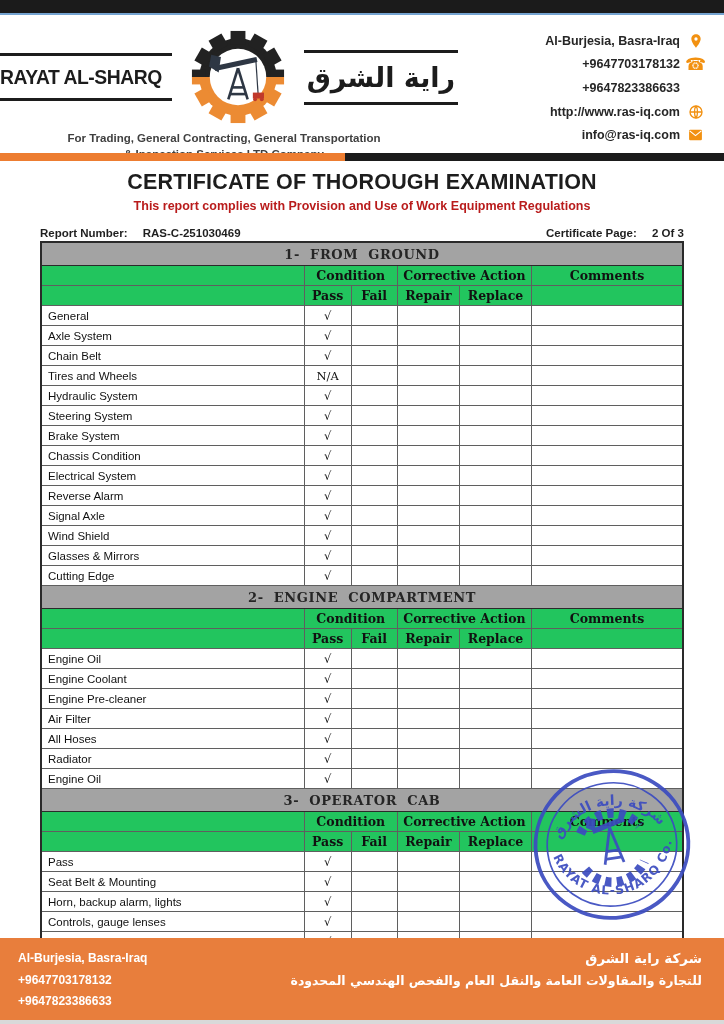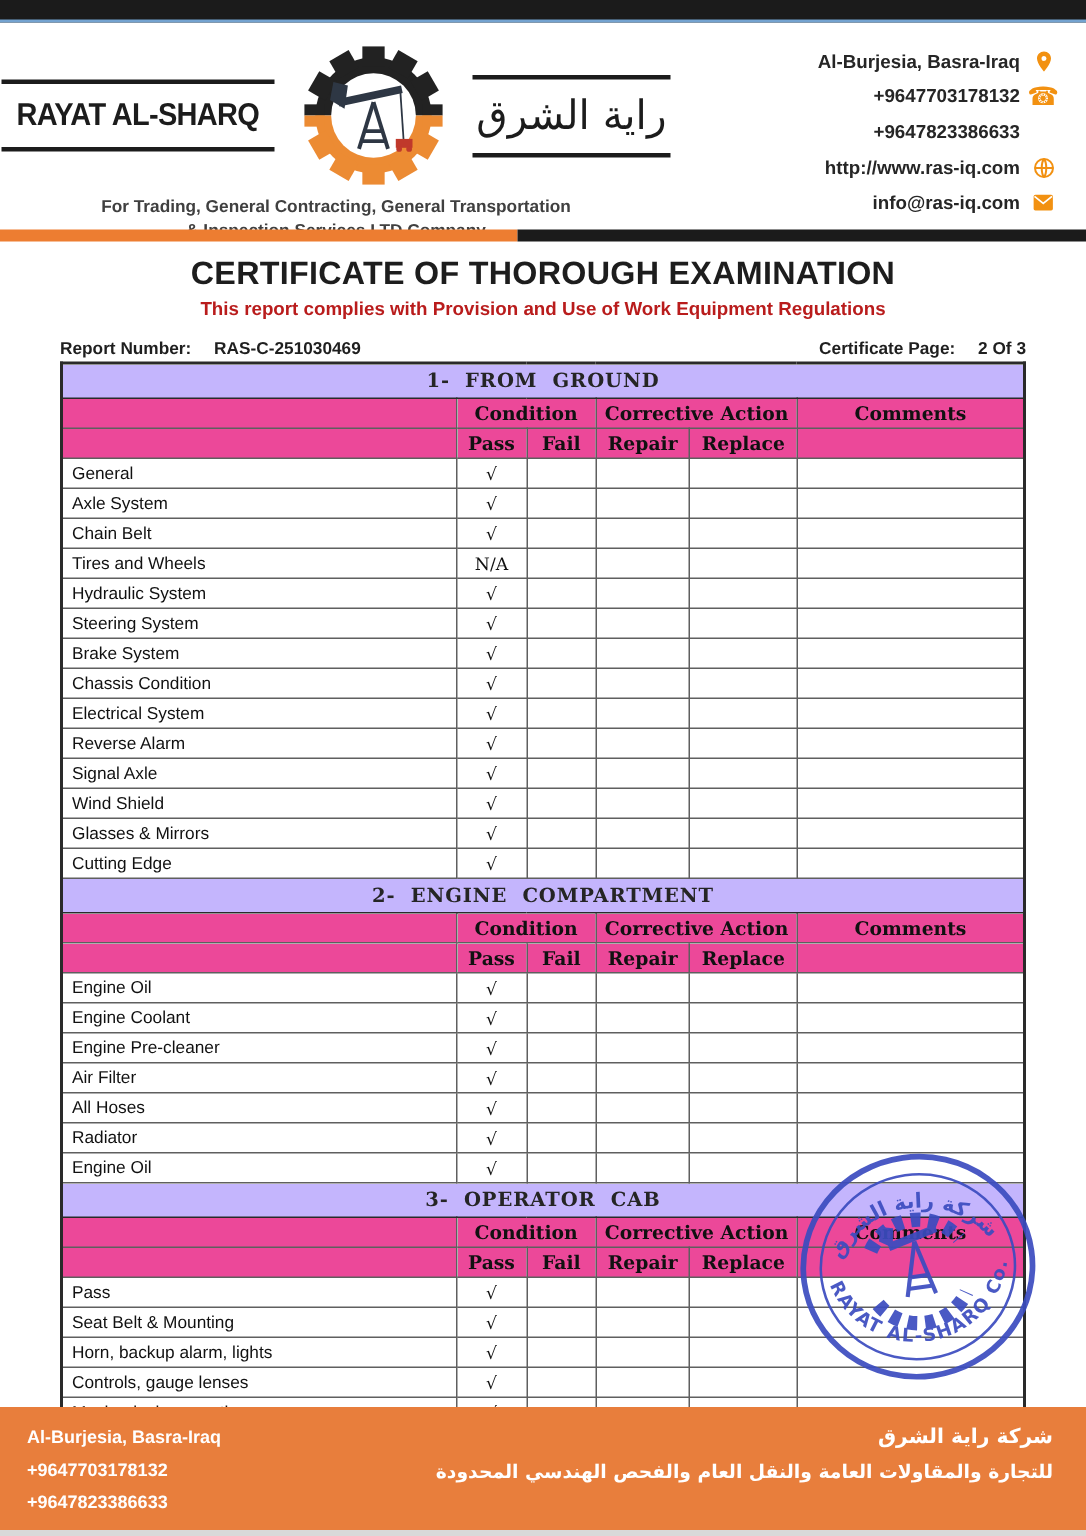--- a/index.html
+++ b/index.html
@@ -8,21 +8,21 @@
     font-family:"Liberation Sans",sans-serif;overflow:hidden;box-shadow:0 0 4px rgba(0,0,0,.3);
   }
   
   .topbar{height:13px;background:#1b1b1b;border-bottom:2px solid #74a3d0;}
   
   .header{display:flex;padding:10px 16px 0 30px;height:132px;box-sizing:border-box;}
   .logo-col{width:388px;display:flex;flex-direction:column;align-items:center;}
   .logo-row{display:flex;align-items:center;justify-content:center;gap:18px;}
   .name-box{border-top:3px solid #1c1c1c;border-bottom:3px solid #1c1c1c;padding:9px 3px;}
   .name-en{font-size:21px;font-weight:800;letter-spacing:-0.5px;color:#1c1c1c;white-space:nowrap;transform:scaleX(.92);}
-  .name-ar{font-size:27px;font-weight:400;color:#1c1c1c;white-space:nowrap;font-family:"DejaVu Sans",sans-serif;}
+  .name-ar{font-size:27px;font-weight:700;color:#1c1c1c;white-space:nowrap;font-family:"DejaVu Sans",sans-serif;}
   .gear-wrap{width:104px;height:104px;flex:0 0 auto;margin:0 -4px;}
   .tagline{margin-top:2px;text-align:center;font-size:11.5px;font-weight:700;color:#404040;line-height:1.35;}
   .contact-col{flex:1;display:flex;flex-direction:column;align-items:flex-end;padding:4px 4px 0 0;}
   .contact-row{display:flex;align-items:center;justify-content:flex-end;gap:7px;height:27px;}
   .contact-text{font-size:12.5px;font-weight:700;color:#262626;white-space:nowrap;}
   .contact-icon{width:17px;height:17px;display:flex;align-items:center;justify-content:center;flex:0 0 17px;}
   .contact-icon svg{display:block;}
   
   .divider{display:flex;height:8px;margin-top:6px;}
   .divider .seg-orange{width:47.6%;background:#ed7d31;}
@@ -32,27 +32,27 @@
   .cert-subtitle{margin-top:4px;text-align:center;font-size:12.5px;font-weight:600;color:#b91c1c;}
   
   .report-row{display:flex;justify-content:space-between;margin:14px 40px 2px 40px;font-size:11.5px;color:#1f1f1f;}
   .report-label,.page-label{font-weight:600;}
   .report-value,.page-value{font-weight:800;margin-left:12px;}
   
   .table-wrap{margin:0 40px;}
   table.insp{width:100%;border-collapse:collapse;border:2px solid #2a2a2a;table-layout:fixed;}
   table.insp td{border:1px solid #5f5f5f;overflow:hidden;white-space:nowrap;}
   tr.section-row td{
-    background:#c4b5fd;text-align:center;font-family:"DejaVu Serif",serif;
+    background:#a3a3a3;text-align:center;font-family:"DejaVu Serif",serif;
     font-size:13px;font-weight:700;color:#252525;height:20px;letter-spacing:.6px;word-spacing:5px;
     border:1px solid #2a2a2a;
   }
   tr.head-row td{
     text-align:center;font-family:"DejaVu Serif",serif;font-size:12.5px;font-weight:700;
-    color:#111;height:17px;background:#ec4899;
+    color:#111;height:17px;background:#22c55e;
   }
   tr.data-row td{height:17px;font-size:11.5px;color:#111;background:#fff;}
   td.item-cell{padding:0 0 0 6px;text-align:left;}
   td.mark-cell{text-align:center;font-family:"DejaVu Serif",serif;font-size:12.5px;}
   
   .stamp{position:absolute;left:531px;top:768px;width:162px;height:154px;transform:rotate(-8deg);opacity:.92;pointer-events:none;}
   
   .footer{
     position:absolute;left:0;bottom:0;width:100%;height:86px;background:#e87e3c;
     box-sizing:border-box;border-bottom:4px solid #d9d9d9;display:flex;justify-content:space-between;

